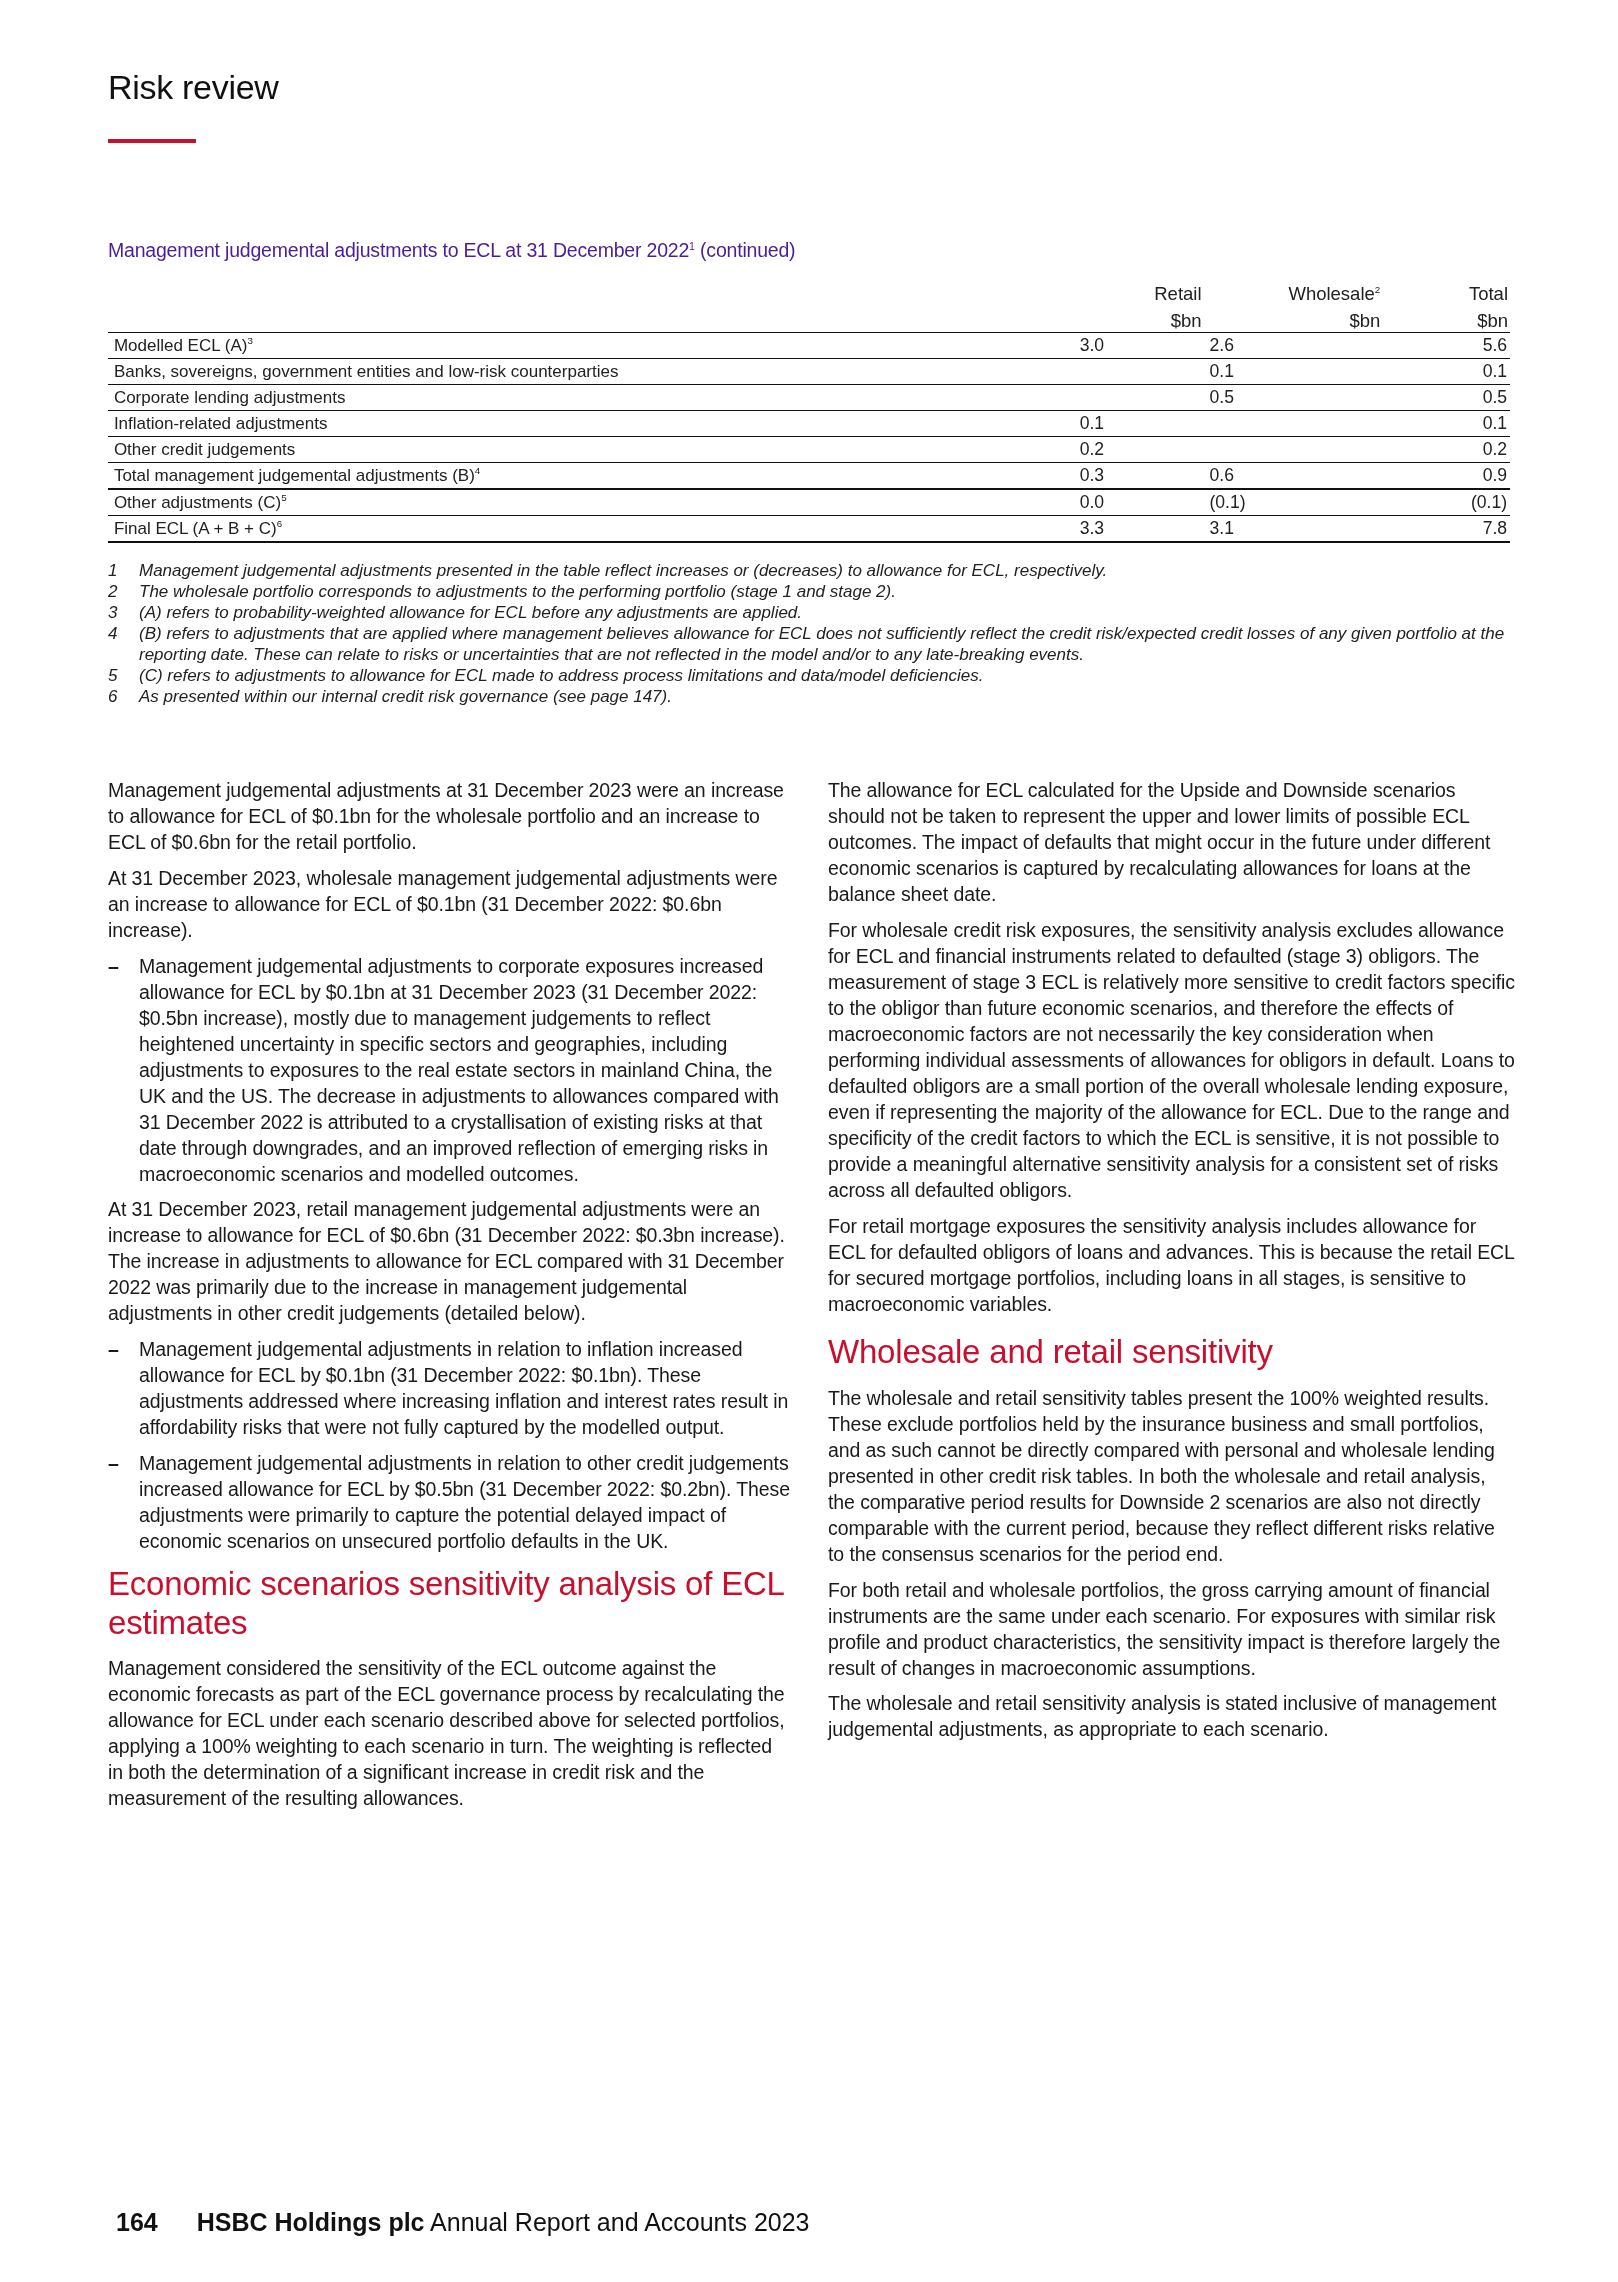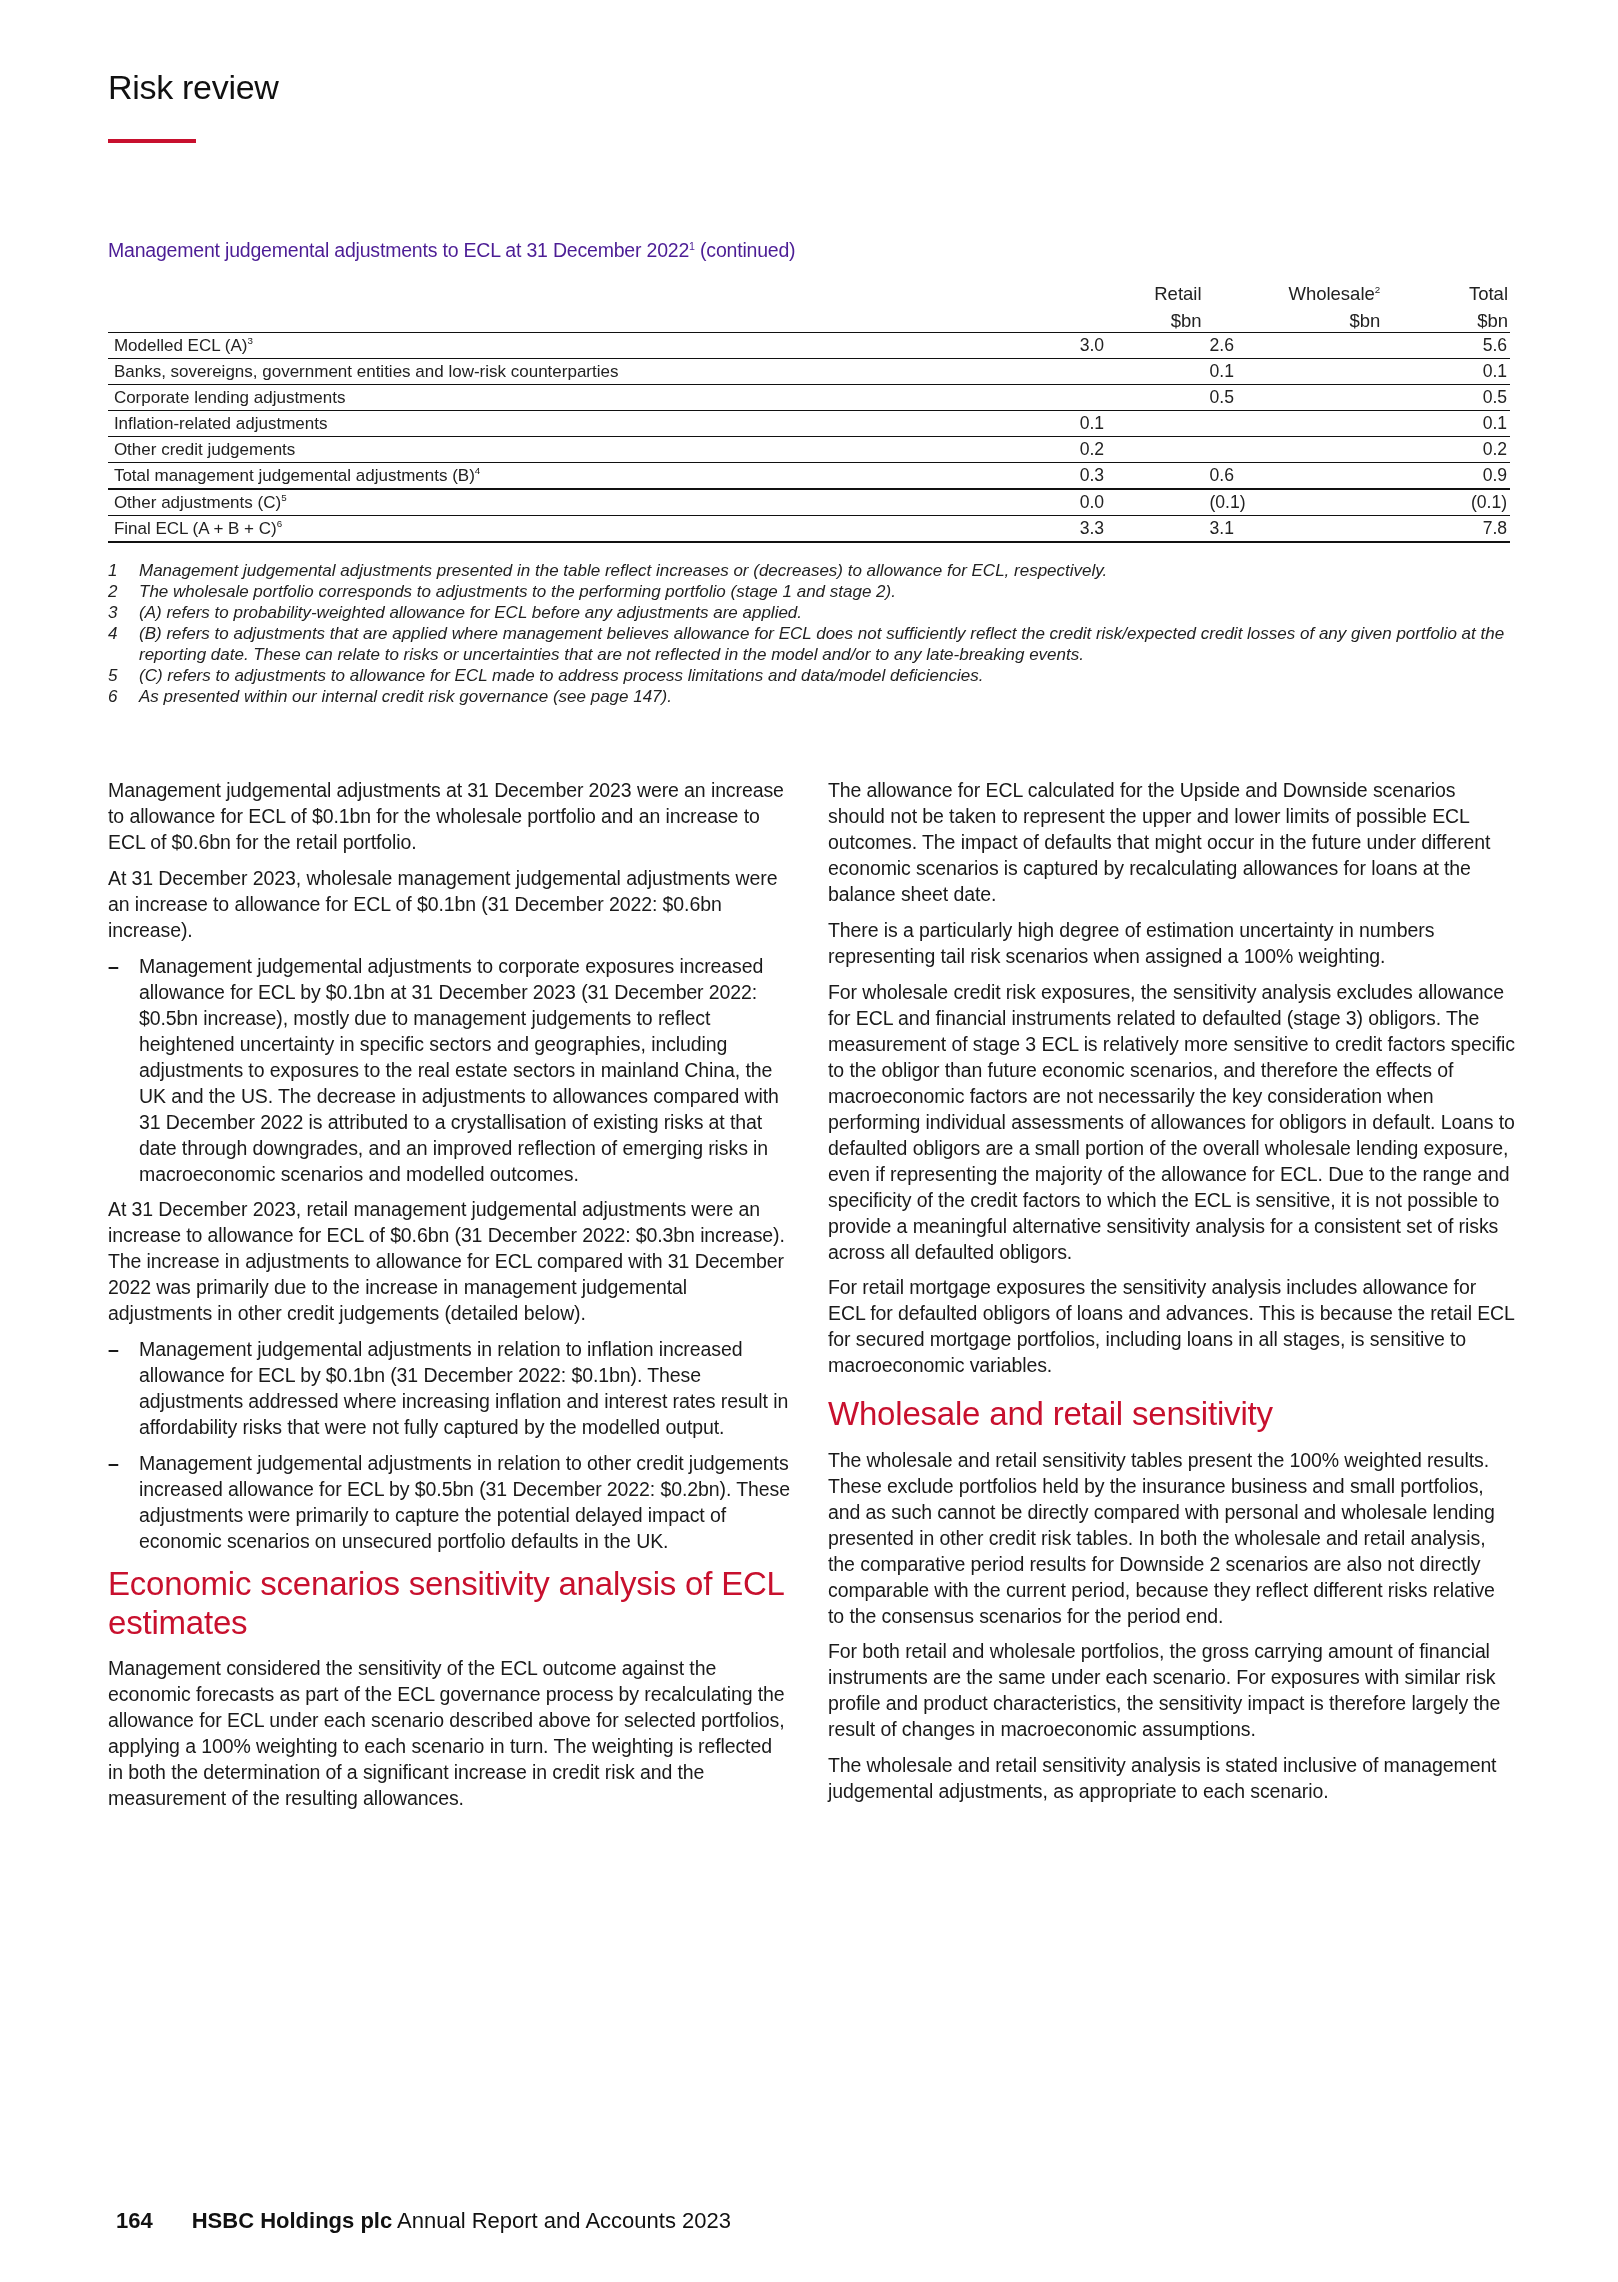--- a/index.html
+++ b/index.html
@@ -56,21 +56,21 @@
   .col p { margin: 0 0 9.8px 0; }
   .bullet { display: flex; margin: 0 0 9.8px 0; }
   .bullet .dash { width: 31px; flex: none; font-weight: 700; }
   .bullet .btext { flex: 1; }
   .section-heading {
     color: #c8102e; font-size: 33px; line-height: 39px; font-weight: 400; margin: 5.9px 0 13.7px 0; letter-spacing: -0.2px;
   }
   .col.right .section-heading { margin-top: 15.6px; margin-bottom: 13.7px; }
 
   .footer {
-    position: absolute; left: 116px; top: 2208px; font-size: 22px; color: #111;
+    position: absolute; left: 116px; top: 2208px; font-size: 25px; color: #111;
   }
   .footer .page-num { font-weight: 700; margin-right: 39px; }
   .footer .company { font-weight: 700; }
 </style>
 </head>
 <body>
 
 <div class="page-title">Risk review</div>
 <div class="title-rule"></div>
 
@@ -185,21 +185,20 @@
   <div class="bullet">
       <span class="dash">–</span>
       <span class="btext">Management judgemental adjustments in relation to other credit judgements increased allowance for ECL by $0.5bn (31 December 2022: $0.2bn). These adjustments were primarily to capture the potential delayed impact of economic scenarios on unsecured portfolio defaults in the UK.</span>
     </div>
   <h2 class="section-heading">Economic scenarios sensitivity analysis of ECL estimates</h2>
   <p>Management considered the sensitivity of the ECL outcome against the economic forecasts as part of the ECL governance process by recalculating the allowance for ECL under each scenario described above for selected portfolios, applying a 100% weighting to each scenario in turn. The weighting is reflected in both the determination of a significant increase in credit risk and the measurement of the resulting allowances.</p>
 </div>
 
 <div class="col right">
   <p>The allowance for ECL calculated for the Upside and Downside scenarios should not be taken to represent the upper and lower limits of possible ECL outcomes. The impact of defaults that might occur in the future under different economic scenarios is captured by recalculating allowances for loans at the balance sheet date.</p>
-  <p>There is a particularly high degree of estimation uncertainty in numbers representing tail risk scenarios when assigned a 100% weighting.</p>
   <p>For wholesale credit risk exposures, the sensitivity analysis excludes allowance for ECL and financial instruments related to defaulted (stage 3) obligors. The measurement of stage 3 ECL is relatively more sensitive to credit factors specific to the obligor than future economic scenarios, and therefore the effects of macroeconomic factors are not necessarily the key consideration when performing individual assessments of allowances for obligors in default. Loans to defaulted obligors are a small portion of the overall wholesale lending exposure, even if representing the majority of the allowance for ECL. Due to the range and specificity of the credit factors to which the ECL is sensitive, it is not possible to provide a meaningful alternative sensitivity analysis for a consistent set of risks across all defaulted obligors.</p>
   <p>For retail mortgage exposures the sensitivity analysis includes allowance for ECL for defaulted obligors of loans and advances. This is because the retail ECL for secured mortgage portfolios, including loans in all stages, is sensitive to macroeconomic variables.</p>
   <h2 class="section-heading">Wholesale and retail sensitivity</h2>
   <p>The wholesale and retail sensitivity tables present the 100% weighted results. These exclude portfolios held by the insurance business and small portfolios, and as such cannot be directly compared with personal and wholesale lending presented in other credit risk tables. In both the wholesale and retail analysis, the comparative period results for Downside 2 scenarios are also not directly comparable with the current period, because they reflect different risks relative to the consensus scenarios for the period end.</p>
   <p>For both retail and wholesale portfolios, the gross carrying amount of financial instruments are the same under each scenario. For exposures with similar risk profile and product characteristics, the sensitivity impact is therefore largely the result of changes in macroeconomic assumptions.</p>
   <p>The wholesale and retail sensitivity analysis is stated inclusive of management judgemental adjustments, as appropriate to each scenario.</p>
 </div>
 
 <div class="footer">
   <span class="page-num">164</span><span class="company">HSBC Holdings plc</span><span> Annual Report and Accounts 2023</span>

